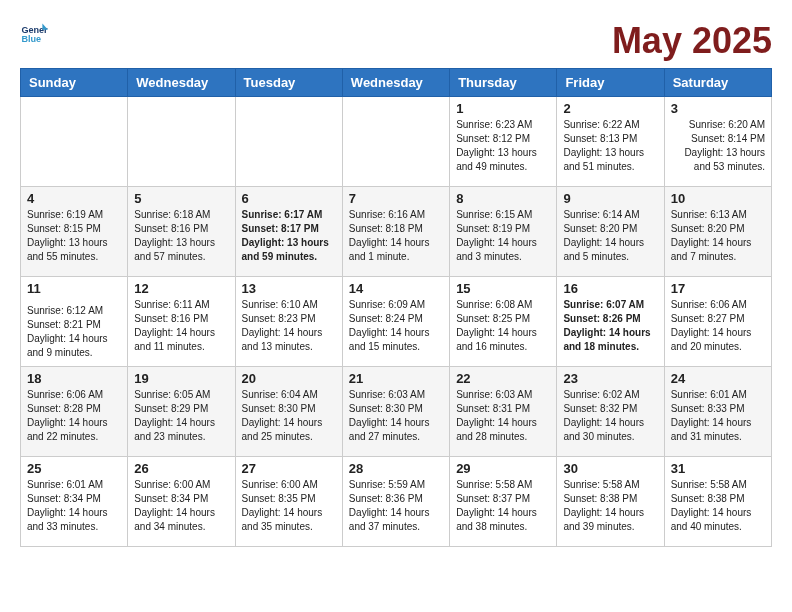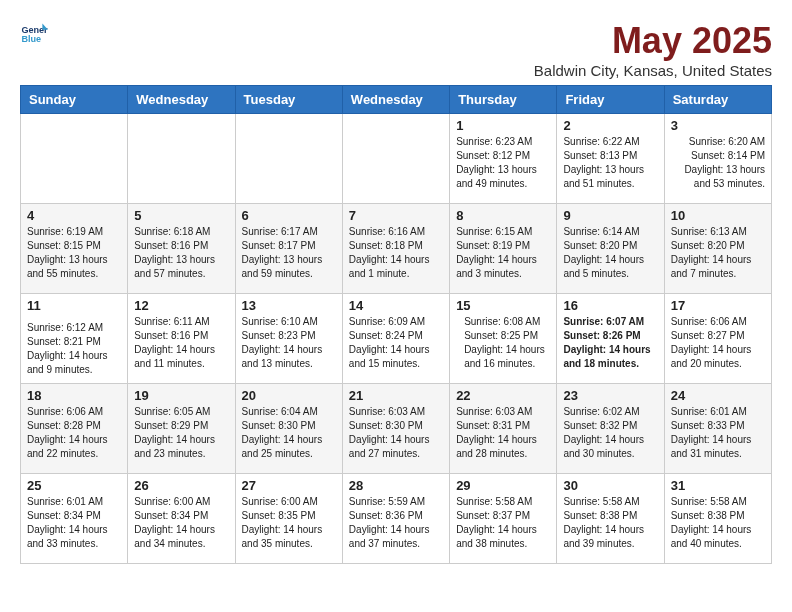--- a/index.html
+++ b/index.html
@@ -86,21 +86,20 @@
   <div class="logo-container">
     <svg class="logo-icon" viewBox="0 0 40 40">
       <rect x="0" y="0" width="40" height="40" fill="none"></rect>
       <text x="2" y="18" font-size="13" font-weight="bold" fill="#1a3a6b">General</text>
       <text x="2" y="32" font-size="13" font-weight="bold" fill="#3399cc">Blue</text>
       <polygon points="32,5 40,14 32,14" fill="#3399cc"></polygon>
     </svg>
   </div>
   <div class="title-section">
     <div class="month-title">May 2025</div>
-    <div class="location-title">Baldwin City, Kansas, United States</div>
   </div>
 </div>
 
 <table class="calendar-table">
   <thead>
     <tr>
     <th>Sunday</th>
         <th>Wednesday</th>
         <th>Tuesday</th>
         <th>Wednesday</th>
@@ -147,21 +146,21 @@
         </td>
         <td>
           <span class="day-number">5</span>
           <div class="day-info" style="white-space: pre-line;">Sunrise: 6:18 AM
 Sunset: 8:16 PM
 Daylight: 13 hours
 and 57 minutes.</div>
         </td>
         <td>
           <span class="day-number">6</span>
-          <div class="day-info" style="white-space: pre-line;">Sunrise: 6:17 AM
+          <div class="day-info" style="white-space: pre-line; font-weight: bold;">Sunrise: 6:17 AM
 Sunset: 8:17 PM
 Daylight: 13 hours
 and 59 minutes.</div>
         </td>
         <td>
           <span class="day-number">7</span>
           <div class="day-info" style="white-space: pre-line;">Sunrise: 6:16 AM
 Sunset: 8:18 PM
 Daylight: 14 hours
 and 1 minute.</div>
@@ -212,21 +211,21 @@
         </td>
         <td>
           <span class="day-number">14</span>
           <div class="day-info" style="white-space: pre-line;">Sunrise: 6:09 AM
 Sunset: 8:24 PM
 Daylight: 14 hours
 and 15 minutes.</div>
         </td>
         <td>
           <span class="day-number">15</span>
-          <div class="day-info" style="white-space: pre-line; margin-left: 8px;">Sunrise: 6:08 AM
+          <div class="day-info" style="white-space: pre-line;">Sunrise: 6:08 AM
 Sunset: 8:25 PM
 Daylight: 14 hours
 and 16 minutes.</div>
         </td>
         <td>
           <span class="day-number">16</span>
           <div class="day-info" style="white-space: pre-line; font-weight: bold;">Sunrise: 6:07 AM
 Sunset: 8:26 PM
 Daylight: 14 hours
 and 18 minutes.</div>

